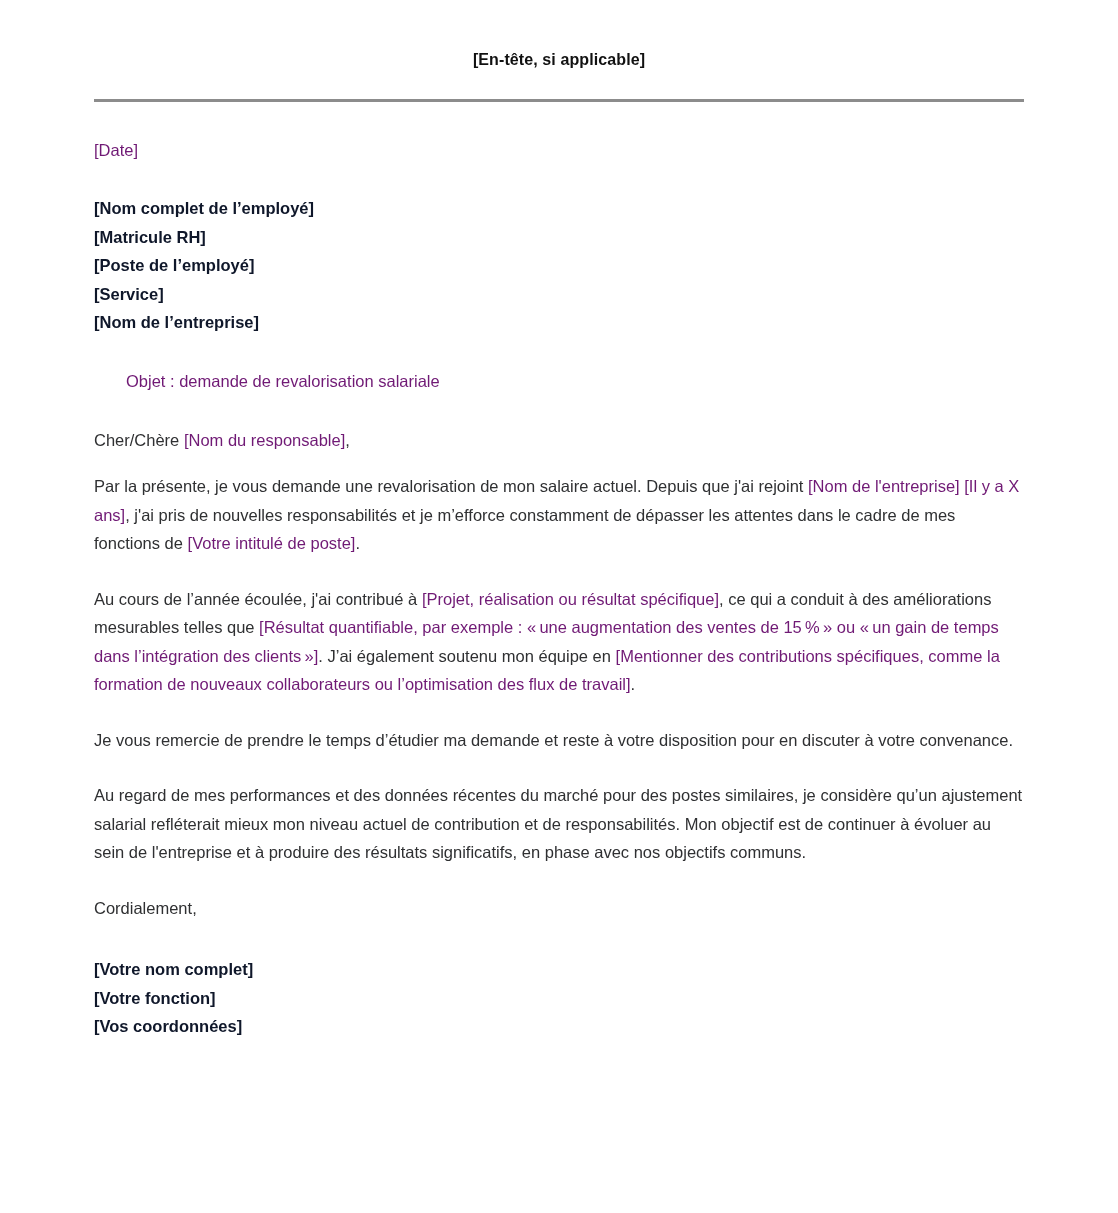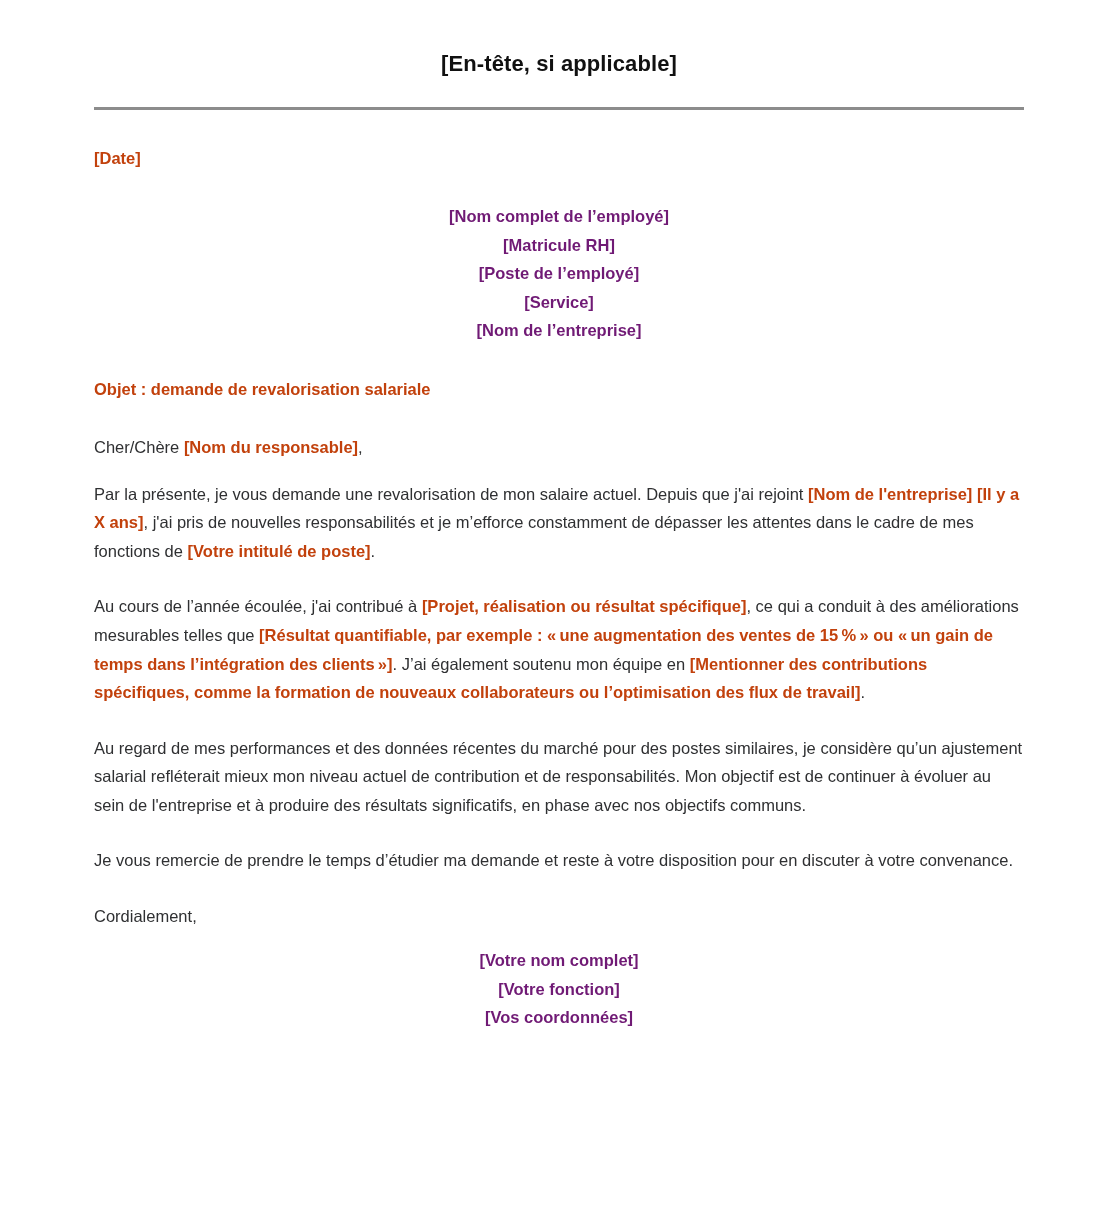--- a/index.html
+++ b/index.html
@@ -22,21 +22,21 @@
     padding: 0;
     position: relative;
   }
   .letter {
     width: 930px;
     margin: 0 auto;
     padding-top: 50px;
   }
   .letterhead {
     text-align: center;
-    font-size: 22px;
+    font-size: 16px;
     font-weight: bold;
     color: #111111;
     letter-spacing: 0.1px;
     line-height: 1.3;
   }
   .rule {
     border: 0;
     border-top: 3px solid #8c8c8c;
     margin: 28px 0 0 0;
     width: 100%;
@@ -45,47 +45,47 @@
     padding-top: 34px;
   }
   p {
     margin: 0 0 24px 0;
     font-size: 16.5px;
     line-height: 1.73;
     color: #2f3032;
     text-align: left;
   }
   .bold {
-    font-weight: bold;
-    color: #c2410c;
+    font-weight: normal;
+    color: #701a75;
   }
   .addr-line,
   .sig-line {
     display: block;
     font-weight: bold;
-    color: #701a75;
-    text-align: center;
+    color: #0f172a;
   }
   p.date-line {
     margin-bottom: 30px;
   }
   p.address-block {
     margin-bottom: 30px;
   }
   p.subject-line {
     margin-bottom: 30px;
+    margin-left: 32px;
   }
   p.salutation {
     margin-bottom: 18px;
   }
   p.para {
     margin-bottom: 27px;
   }
   p.closing {
-    margin-bottom: 16px;
+    margin-bottom: 33px;
   }
   p.signature-block {
     margin-bottom: 12px;
   }
 </style>
 </head>
 <body>
 
 <div class="page">
   <div class="letter">
@@ -111,23 +111,23 @@
       <p class="subject-line">
         <span class="bold">Objet : demande de revalorisation salariale</span>
       </p>
 
       <p class="salutation"><span>Cher/Chère </span><span class="bold">[Nom du responsable]</span><span>,</span></p>
 
       <p class="para"><span>Par la présente, je vous demande une revalorisation de mon salaire actuel. Depuis que j'ai rejoint </span><span class="bold">[Nom de l'entreprise] [Il y a X ans]</span><span>, j'ai pris de nouvelles responsabilités et je m’efforce constamment de dépasser les attentes dans le cadre de mes fonctions de </span><span class="bold">[Votre intitulé de poste]</span><span>.</span></p>
 
       <p class="para"><span>Au cours de l’année écoulée, j'ai contribué à </span><span class="bold">[Projet, réalisation ou résultat spécifique]</span><span>, ce qui a conduit à des améliorations mesurables telles que </span><span class="bold">[Résultat quantifiable, par exemple : « une augmentation des ventes de 15 % » ou « un gain de temps dans l’intégration des clients »]</span><span>. J’ai également soutenu mon équipe en </span><span class="bold">[Mentionner des contributions spécifiques, comme la formation de nouveaux collaborateurs ou l’optimisation des flux de travail]</span><span>.</span></p>
 
+      <p class="para">Je vous remercie de prendre le temps d’étudier ma demande et reste à votre disposition pour en discuter à votre convenance.</p>
+
       <p class="para">Au regard de mes performances et des données récentes du marché pour des postes similaires, je considère qu’un ajustement salarial refléterait mieux mon niveau actuel de contribution et de responsabilités. Mon objectif est de continuer à évoluer au sein de l'entreprise et à produire des résultats significatifs, en phase avec nos objectifs communs.</p>
-
-      <p class="para">Je vous remercie de prendre le temps d’étudier ma demande et reste à votre disposition pour en discuter à votre convenance.</p>
 
       <p class="closing">Cordialement,</p>
 
       <p class="signature-block">
         <span class="sig-line">[Votre nom complet]</span>
         <span class="sig-line">[Votre fonction]</span>
         <span class="sig-line">[Vos coordonnées]</span>
       </p>
 
     </div>

